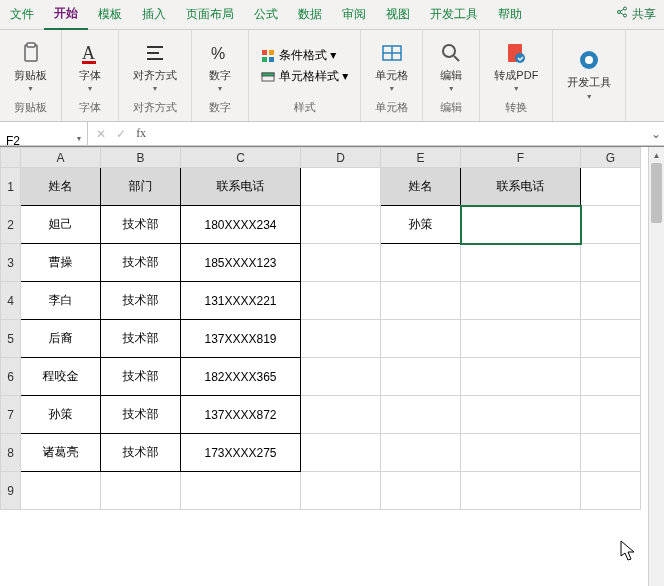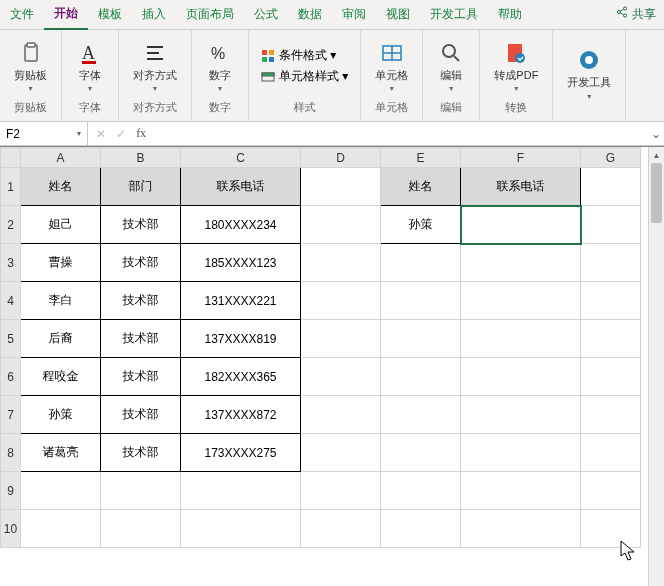--- a/index.html
+++ b/index.html
@@ -20,21 +20,21 @@
 .ribbon-btn .label { font-size: 11px; color: #333; text-align: center; line-height: 1.2; }
 .ribbon-btn .drop { font-size: 8px; color: #666; }
 .icon { width: 20px; height: 20px; display: flex; align-items: center; justify-content: center; }
 .icon-big { width: 28px; height: 28px; }
 .style-list { display: flex; flex-direction: column; gap: 0; font-size: 12px; }
 .style-item { padding: 2px 4px; cursor: pointer; display: flex; align-items: center; gap: 4px; }
 .mini-icon { width: 14px; height: 14px; }
 
 
 .formula-row { display: flex; align-items: center; height: 24px; border-bottom: 1px solid #c8c8c8; background: #fff; }
-.name-box { width: 88px; border-right: 1px solid #c8c8c8; padding: 0 6px; display: flex; align-items: center; justify-content: space-between; height: 100%; }
+.name-box { width: 88px; border-right: 1px solid #c8c8c8; padding: 12px 6px; display: flex; justify-content: space-between; height: 100%; }
 .fx-controls { display: flex; align-items: center; gap: 10px; padding: 0 8px; color: #888; }
 .fx-label { font-family: serif; color: #555; }
 .formula-input { flex: 1; padding: 0 6px; height: 100%; }
 
 
 .grid-wrap { position: relative; overflow: hidden; height: 440px; border-top: 1px solid #888; }
 .grid { border-collapse: collapse; table-layout: fixed; }
 .grid th, .grid td { border: 1px solid #d4d4d4; font-weight: normal; background: #fff; height: 38px; text-align: center; overflow: hidden; white-space: nowrap; }
 .grid .col-head { background: #e6e6e6; height: 20px; font-size: 12px; color: #333; }
 .grid .row-head { background: #e6e6e6; width: 20px; font-size: 12px; color: #333; }
@@ -364,30 +364,20 @@
   <tr class="data-row">
     <th class="row-head">9</th>
     <td></td>
           <td></td>
           <td></td>
           <td></td>
           <td></td>
           <td></td>
           <td></td>
   </tr>
-  <tr class="data-row">
-    <th class="row-head">10</th>
-    <td></td>
-          <td></td>
-          <td></td>
-          <td></td>
-          <td></td>
-          <td></td>
-          <td></td>
-  </tr>
 </tbody>
     </table>
 <div class="vscroll">
   <div class="arrow">▲</div>
   <div class="thumb"></div>
 </div>
 </div>
 
 <div class="cursor">
   <svg width="18" height="22" viewBox="0 0 18 22">

